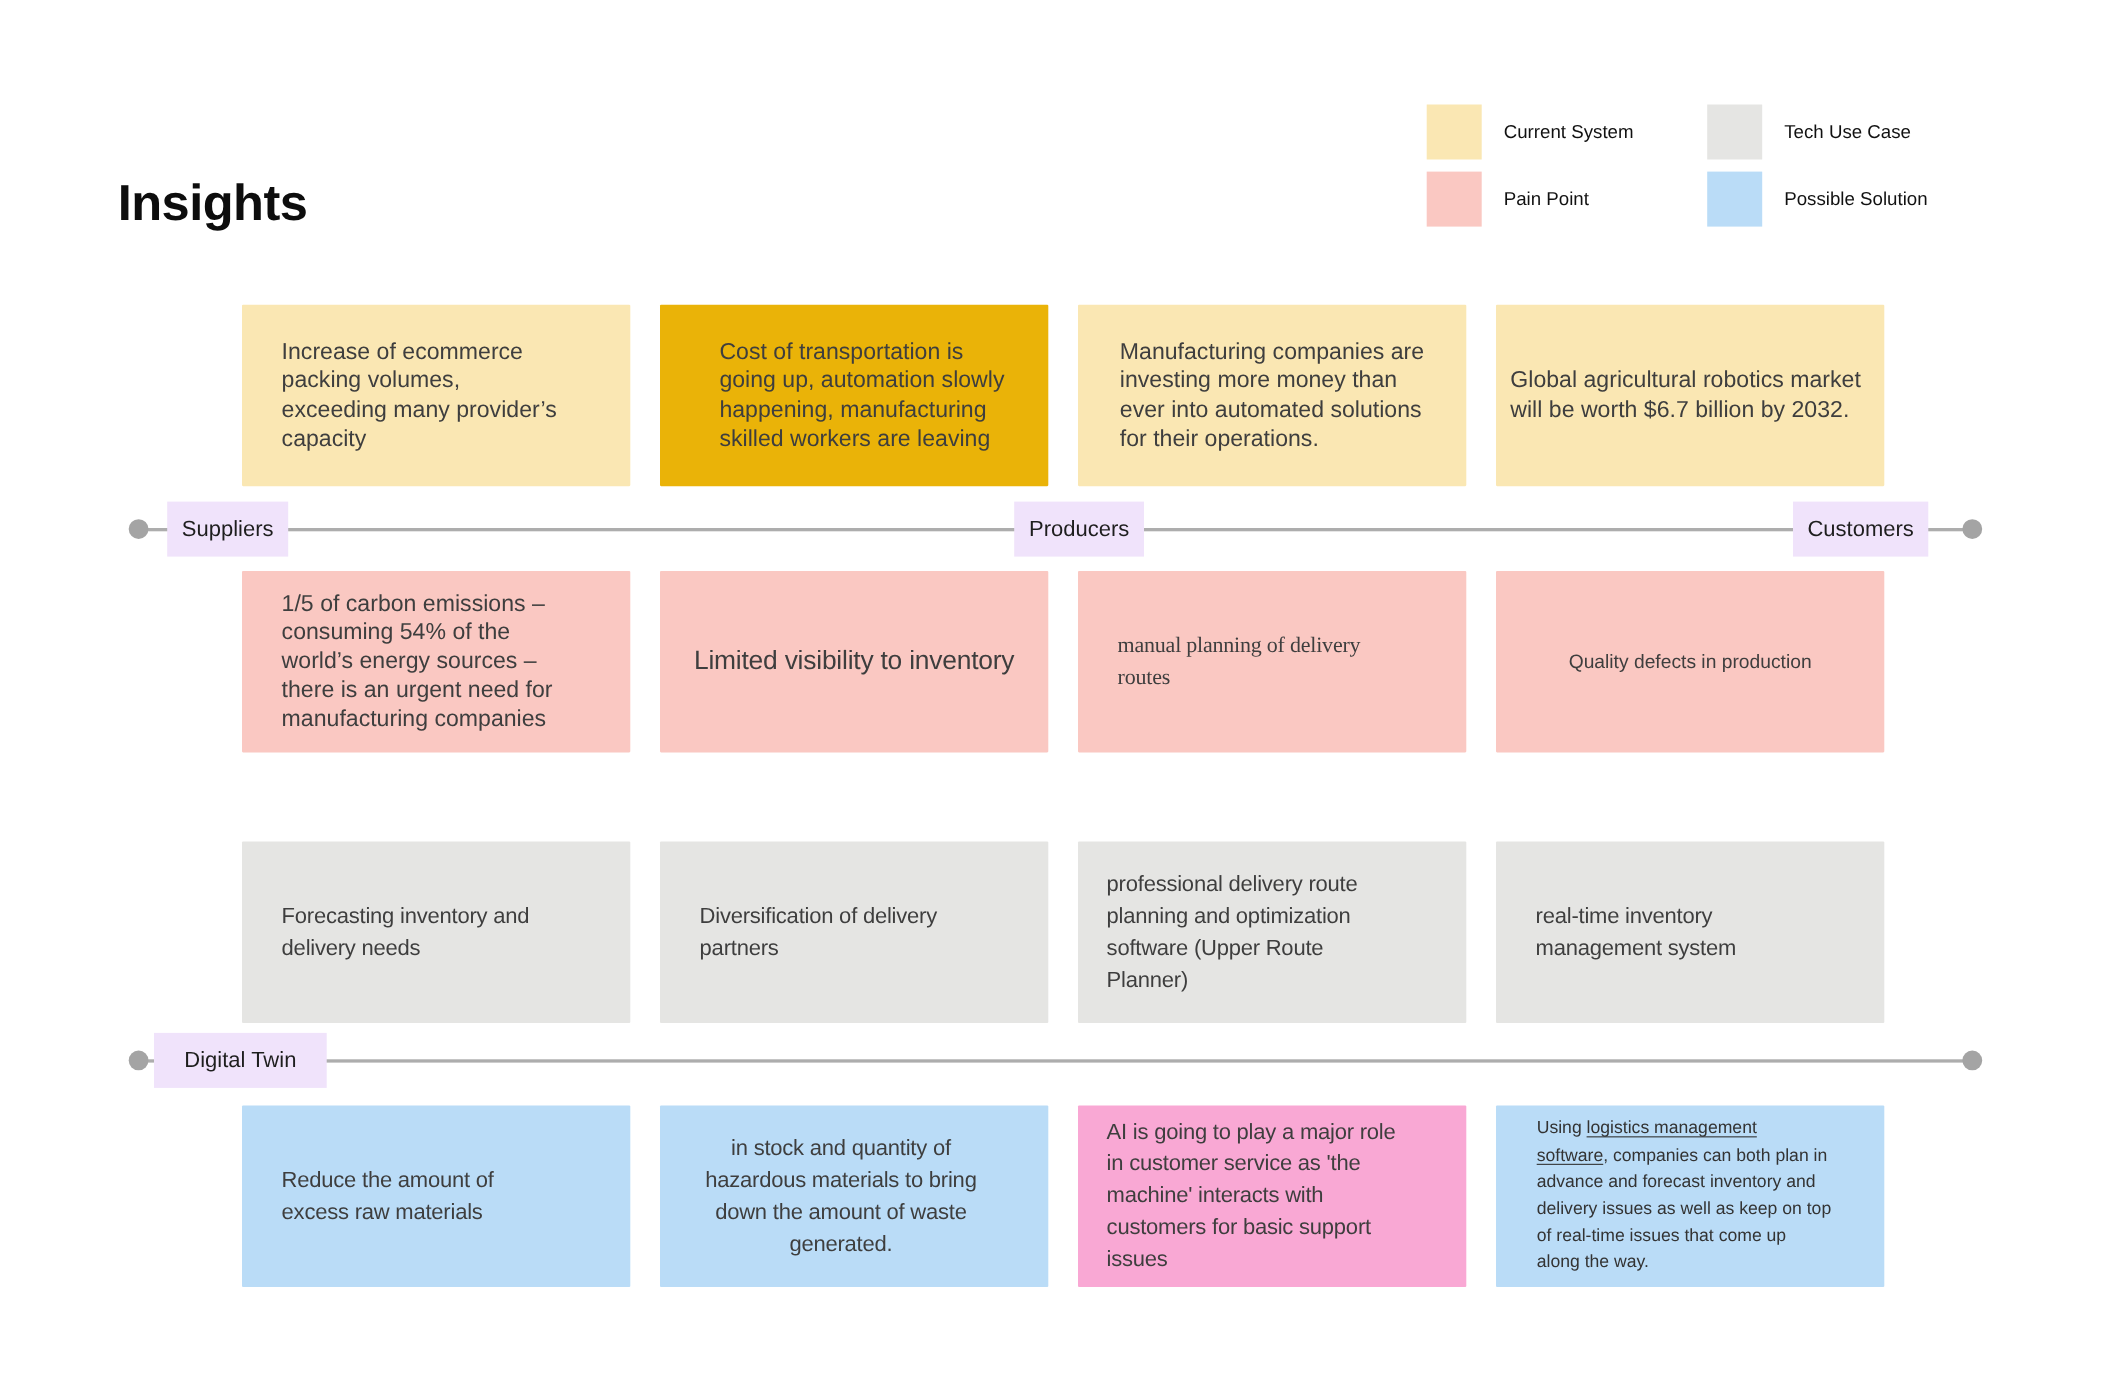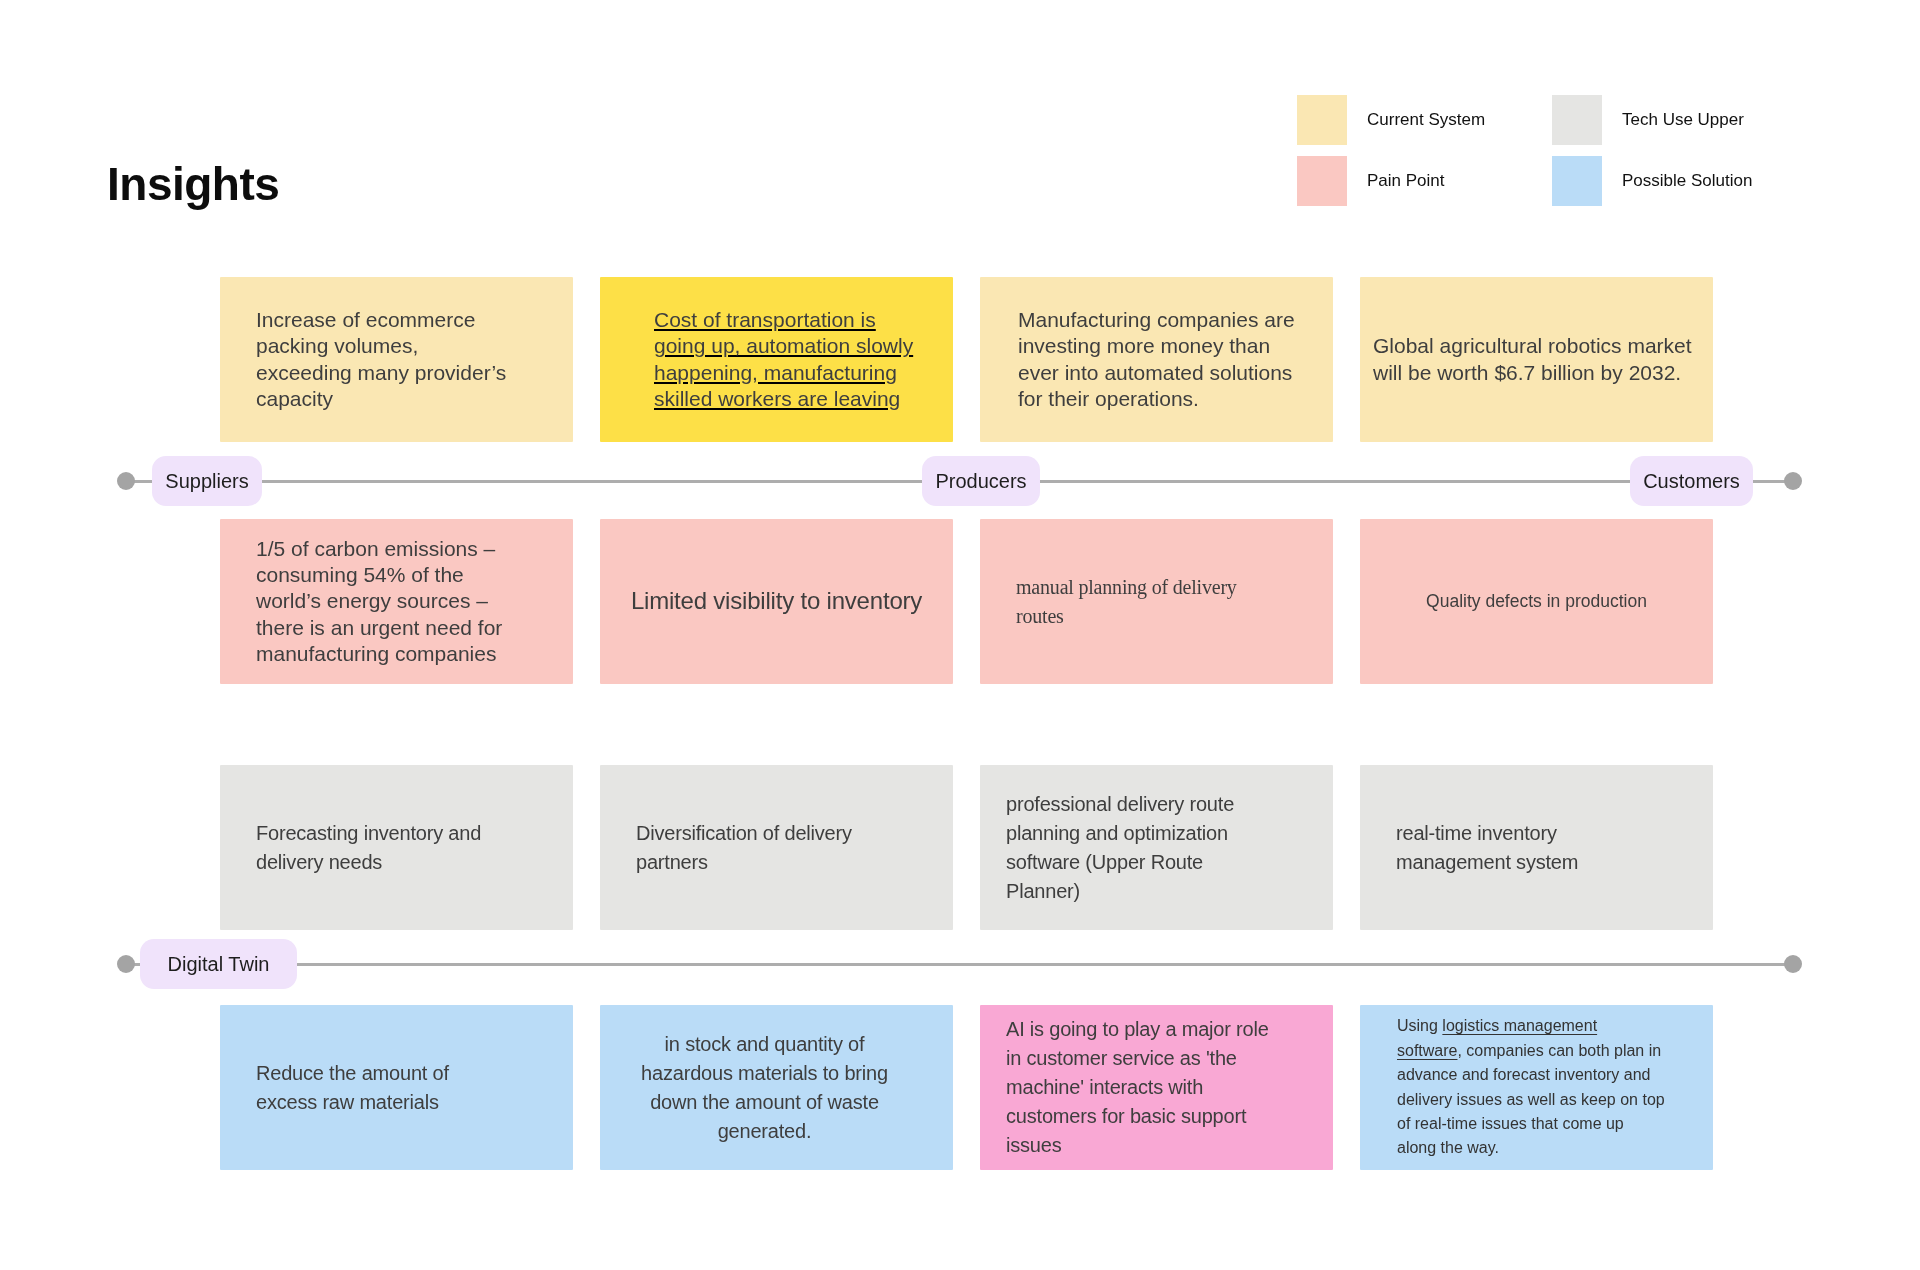--- a/index.html
+++ b/index.html
@@ -22,21 +22,21 @@
   .li-3{left:1552px;top:156px;}
   
   .tl-line{position:absolute;left:126px;width:1667px;height:3px;background:#adadad;}
   .tl1{top:480px;}
   .tl2{top:963px;}
   .tl-dot{position:absolute;width:18px;height:18px;border-radius:50%;background:#a4a4a4;}
   .d1l{left:117px;top:472px;} .d1r{left:1784px;top:472px;}
   .d2l{left:117px;top:955px;} .d2r{left:1784px;top:955px;}
   .tl-label{
     position:absolute;height:50px;background:#f0e3fb;display:flex;align-items:center;
-    justify-content:center;font-size:20px;color:#1e1e1e;border-radius:14px;
+    justify-content:center;font-size:20px;color:#1e1e1e;border-radius:0;
   }
   .lab-sup{left:152px;top:456px;width:110px;}
   .lab-pro{left:922px;top:456px;width:118px;}
   .lab-cus{left:1630px;top:456px;width:123px;}
   .lab-dt {left:140px;top:939px;width:157px;}
   
   .card{
     position:absolute;width:353px;height:165px;box-sizing:border-box;
     display:flex;align-items:center;border-radius:1px;
   }
@@ -72,21 +72,21 @@
 <div class="board">
 
   <h1 class="title">Insights</h1>
 
   <div class="legend-item li-0">
     <span class="swatch" style="background: rgb(250, 231, 179);"></span>
     <span class="llabel">Current System</span>
   </div>
   <div class="legend-item li-1">
     <span class="swatch" style="background: rgb(229, 229, 227);"></span>
-    <span class="llabel">Tech Use Upper</span>
+    <span class="llabel">Tech Use Case</span>
   </div>
   <div class="legend-item li-2">
     <span class="swatch" style="background: rgb(250, 200, 194);"></span>
     <span class="llabel">Pain Point</span>
   </div>
   <div class="legend-item li-3">
     <span class="swatch" style="background: rgb(186, 220, 247);"></span>
     <span class="llabel">Possible Solution</span>
   </div>
 
@@ -98,21 +98,21 @@
   <div class="tl-label lab-cus">Customers</div>
 
   <div class="tl-line tl2"></div>
   <div class="tl-dot d2l"></div>
   <div class="tl-dot d2r"></div>
   <div class="tl-label lab-dt">Digital Twin</div>
 
   <div class="card row0 col0 fs21 c-r0c0" style="background: rgb(250, 231, 179);">
     <p>Increase of ecommerce packing volumes, exceeding many provider’s capacity</p>
   </div>
-  <div class="card row0 col1 fs21 c-r0c1" style="background: #fde047; text-decoration: underline;">
+  <div class="card row0 col1 fs21 c-r0c1" style="background: #eab308;">
     <p>Cost of transportation is going up, automation slowly happening, manufacturing skilled workers are leaving</p>
   </div>
   <div class="card row0 col2 fs21 c-r0c2" style="background: rgb(250, 231, 179);">
     <p>Manufacturing companies are investing more money than ever into automated solutions for their operations.</p>
   </div>
   <div class="card row0 col3 fs21 c-r0c3" style="background: rgb(250, 231, 179);">
     <p>Global agricultural robotics market will be worth $6.7 billion by 2032.</p>
   </div>
 
   <div class="card row1 col0 fs21 c-r1c0" style="background: rgb(250, 200, 194);">

